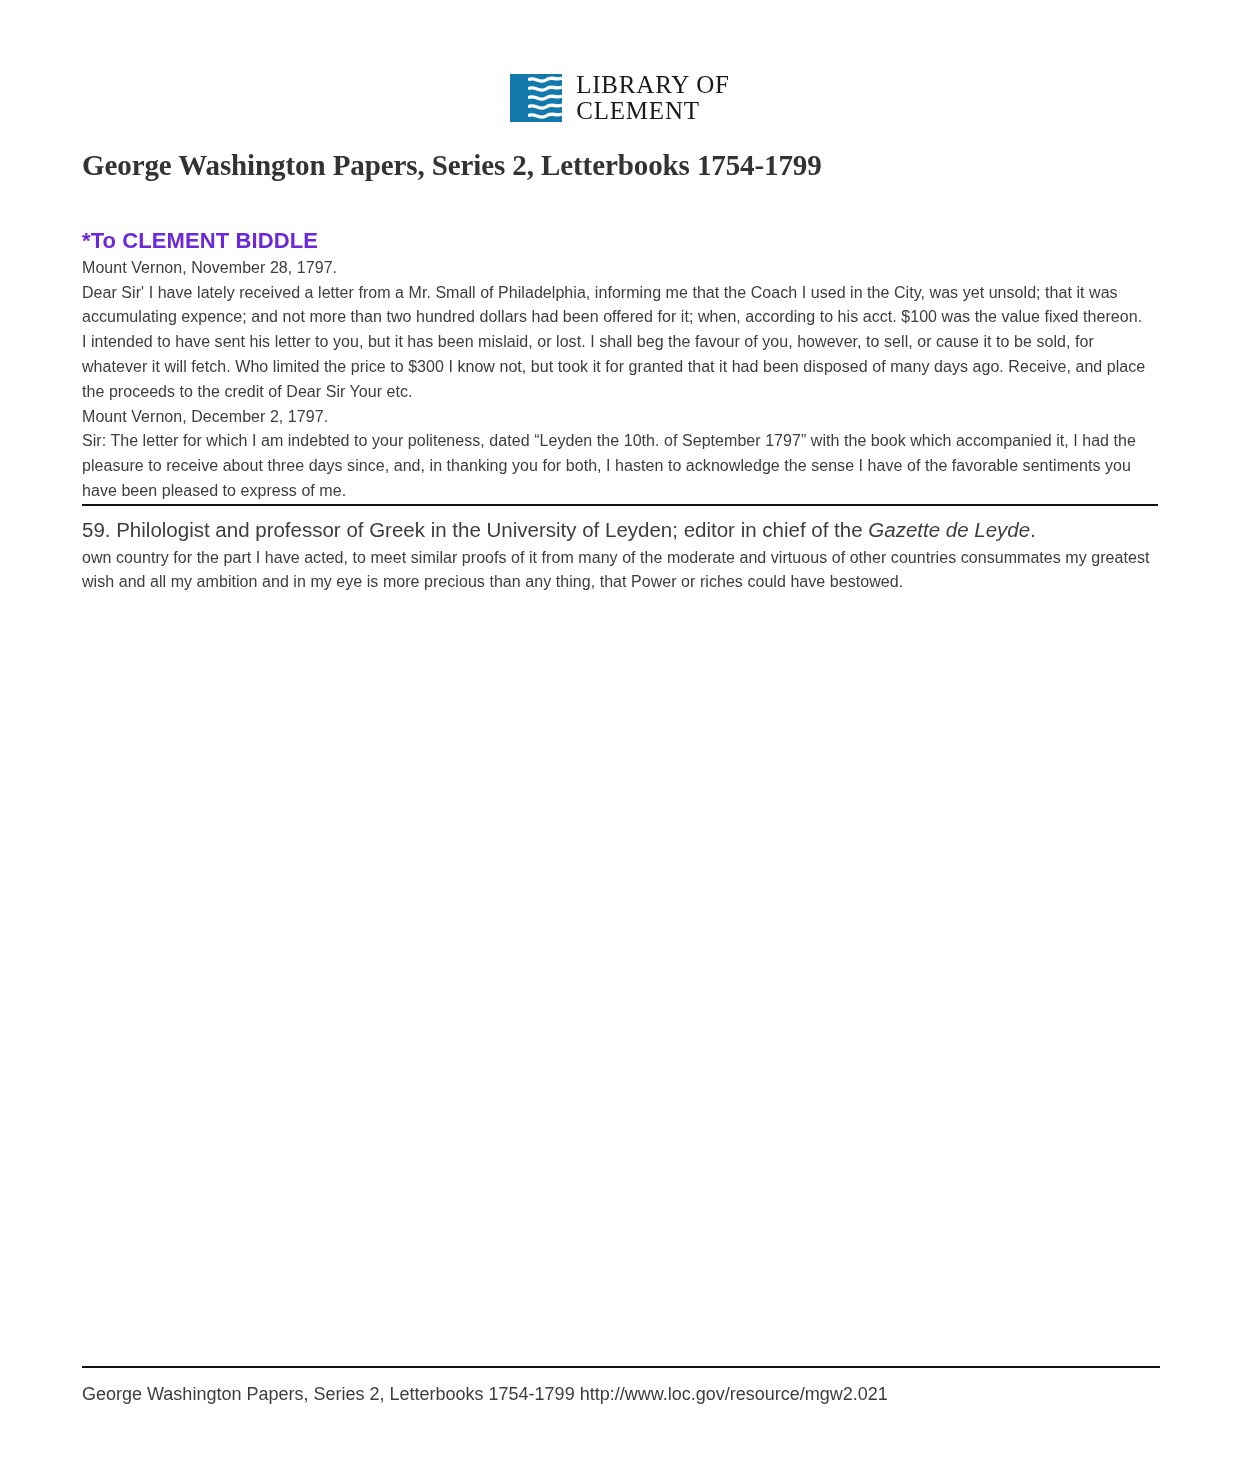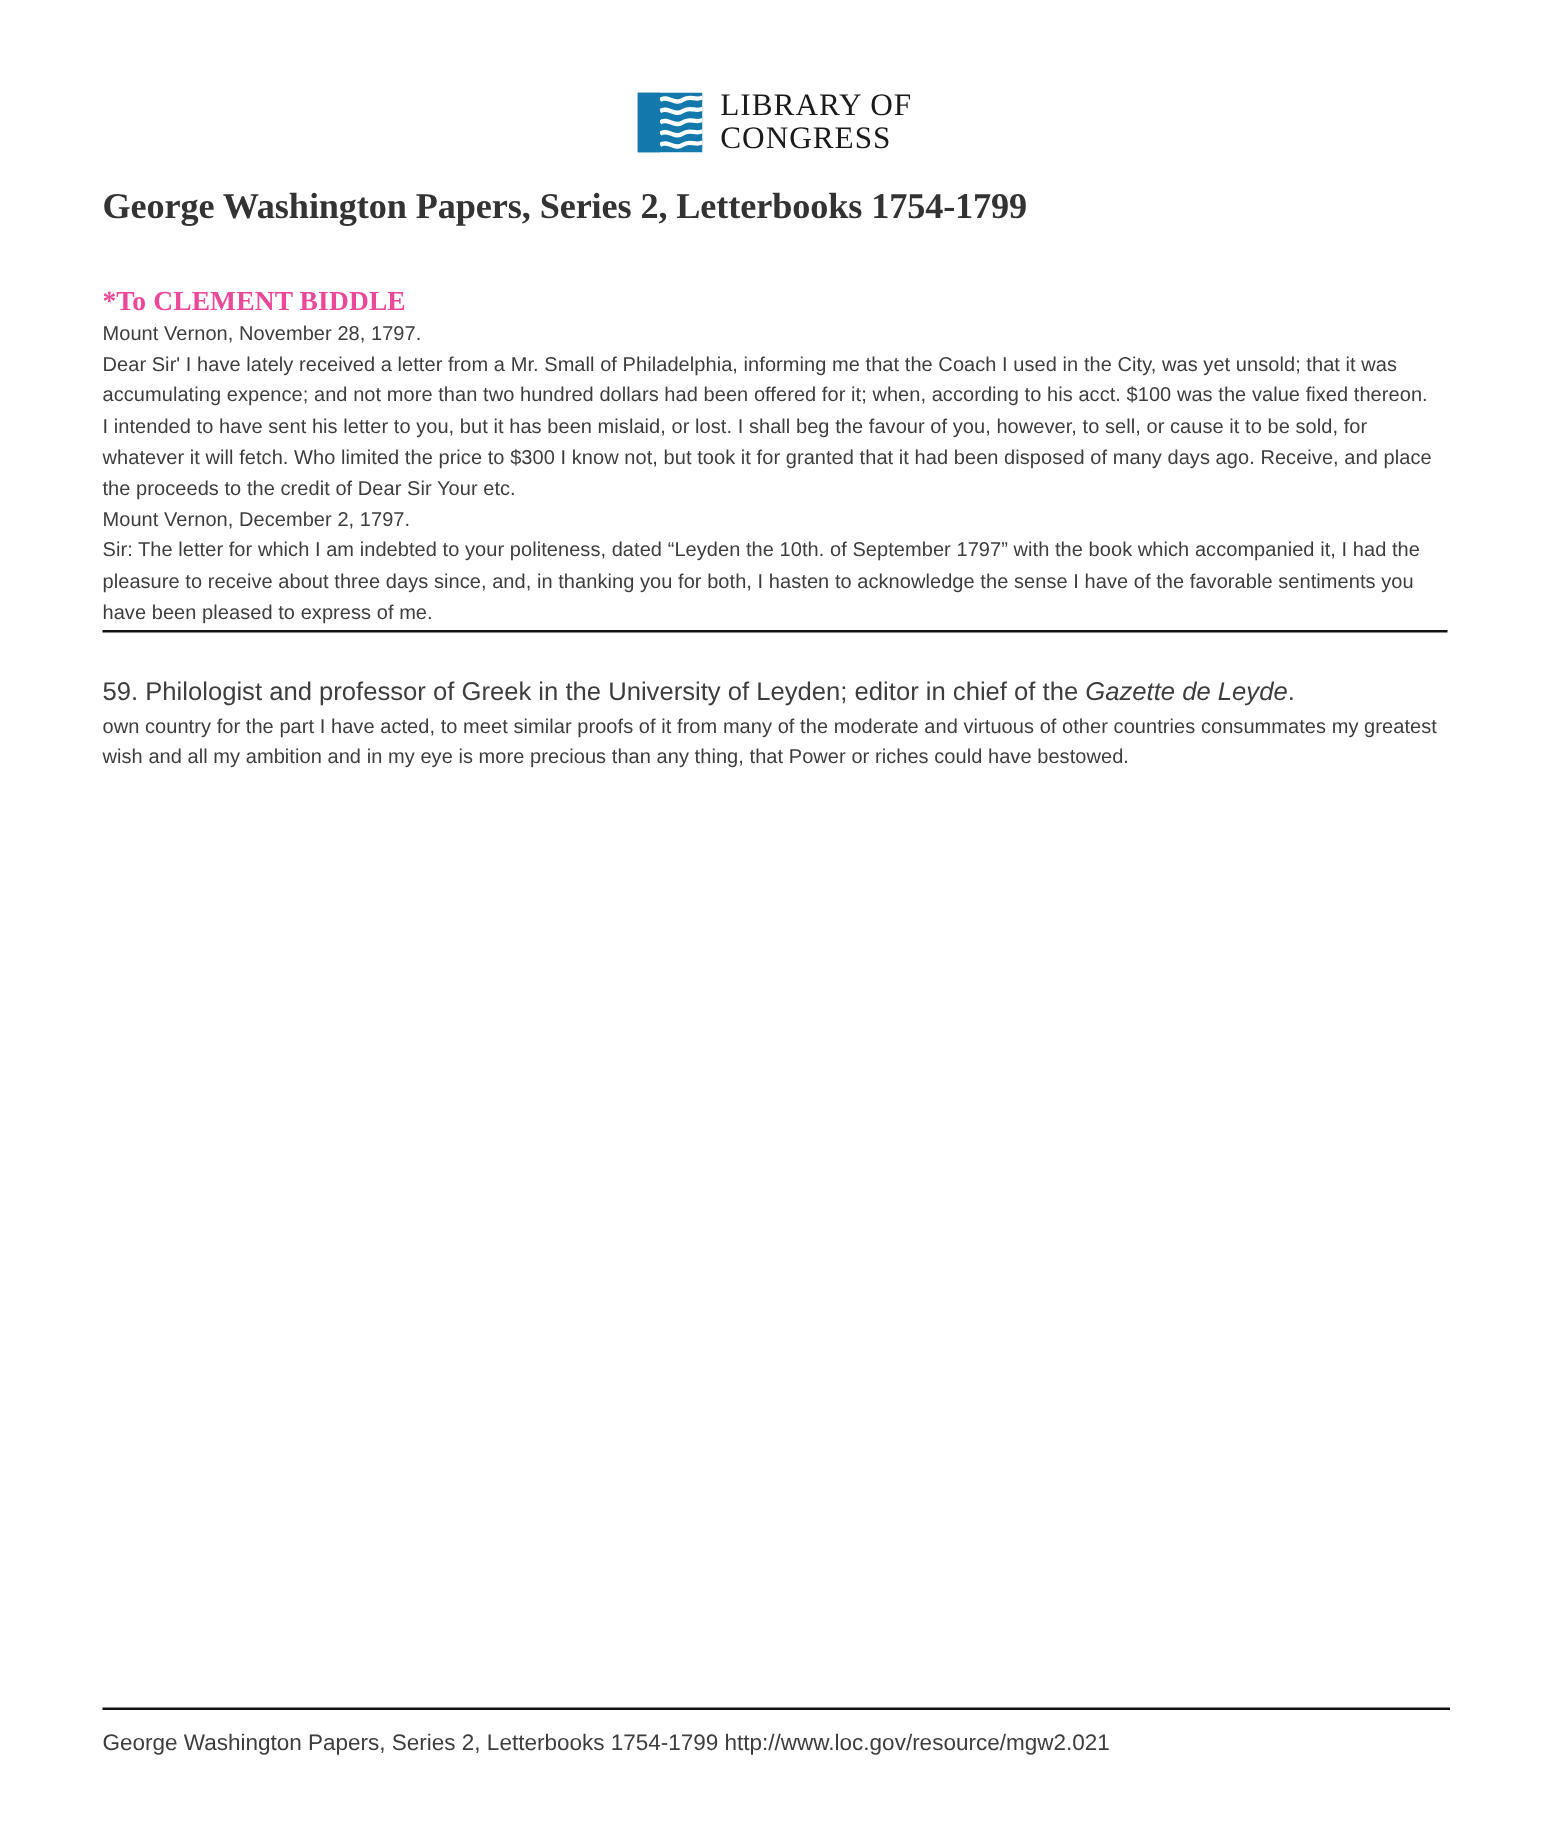--- a/index.html
+++ b/index.html
@@ -61,25 +61,25 @@
     font-weight: bold;
     font-size: 29px;
     line-height: 1.25;
     color: #333333;
     letter-spacing: -0.1px;
   }
 
   
   .letter-heading {
     margin: 44px 0 0 0;
-    font-family: Liberation Serif, serif;
+    font-family: Liberation Sans, sans-serif;
     font-weight: bold;
     font-size: 22px;
     line-height: 1.3;
-    color: #ec4899;
+    color: #6d28d9;
     letter-spacing: 0.1px;
   }
   .letter-heading.second {
     margin-top: 68px;
   }
   .letter-heading sup {
     font-size: 0.64em;
     vertical-align: super;
     line-height: 0;
     font-weight: bold;
@@ -103,21 +103,21 @@
   hr.rule {
     border: 0;
     border-top: 2.5px solid #111111;
     margin: 0;
     height: 0;
   }
   .rule-footnote { margin-top: 26px; }
 
   .footnote {
     margin: 0;
-    padding-top: 32px;
+    padding-top: 8px;
     font-size: 20.5px;
     line-height: 1.55;
     color: #3d3d3d;
   }
 
   
   .page-footer {
     position: absolute;
     left: 82px;
     right: 80px;
@@ -144,21 +144,21 @@
           <path d="M18 6 C24 1.5, 30 10.5, 36 6 C42 1.5, 46 7, 52 4"></path>
           <path d="M18 15 C24 10.5, 30 19.5, 36 15 C42 10.5, 46 16, 52 13"></path>
           <path d="M18 24 C24 19.5, 30 28.5, 36 24 C42 19.5, 46 25, 52 22"></path>
           <path d="M18 33 C24 28.5, 30 37.5, 36 33 C42 28.5, 46 34, 52 31"></path>
           <path d="M18 42 C24 37.5, 30 46.5, 36 42 C42 37.5, 46 43, 52 40"></path>
         </g>
         <rect x="0" y="0" width="18" height="48" fill="#1379ad"></rect>
       </svg>
       <div class="logo-wordmark">
         <span class="logo-line">LIBRARY OF</span>
-        <span class="logo-line">CONGRESS</span>
+        <span class="logo-line">CLEMENT</span>
       </div>
     </div>
   </div>
 
   <h1 class="doc-title">George Washington Papers, Series 2, Letterbooks 1754-1799</h1>
 
   <h2 class="letter-heading">*To CLEMENT BIDDLE</h2>
 
   <p class="body-par gap-date">Mount Vernon, November 28, 1797.</p>
 

